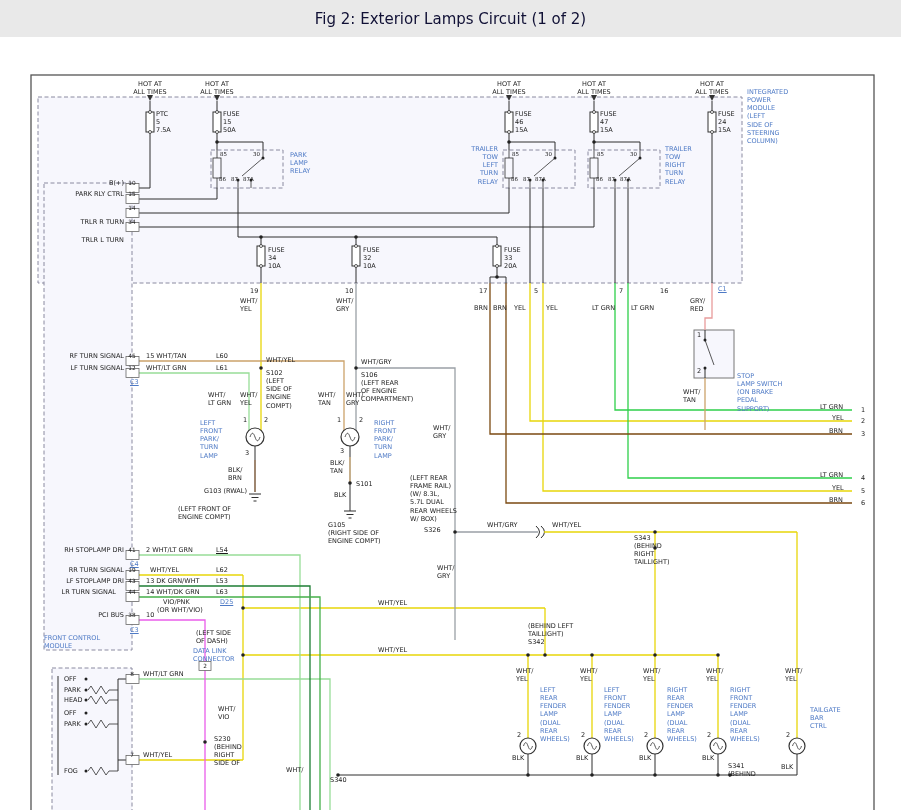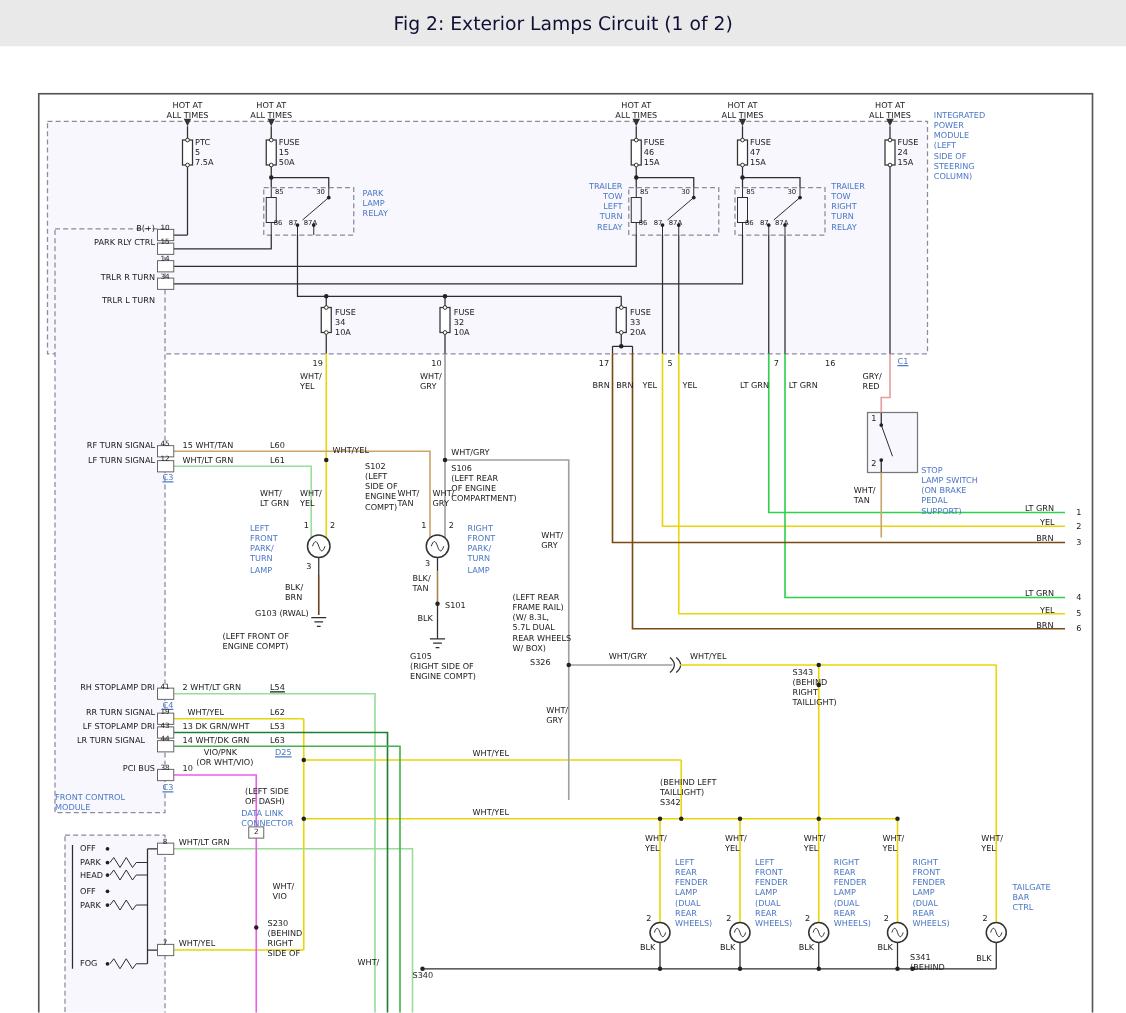--- a/index.html
+++ b/index.html
@@ -357,21 +357,21 @@
       <div class="lbl r" style="left: 124px; top: 352px;">RF TURN SIGNAL</div>
       <div class="lbl r" style="left: 124px; top: 364px;">LF TURN SIGNAL</div>
       <div class="lbl c" style="left: 132px; top: 353px; font-size: 5.8px;">45</div>
       <div class="lbl c" style="left: 132px; top: 365px; font-size: 5.8px;">12</div>
       <div class="lbl" style="left: 146px; top: 352px;">15 WHT/TAN</div>
       <div class="lbl" style="left: 216px; top: 352px;">L60</div>
       <div class="lbl" style="left: 146px; top: 364px;">WHT/LT GRN</div>
       <div class="lbl" style="left: 216px; top: 364px;">L61</div>
       <div class="lbl b u" style="left: 130px; top: 378px;">C3</div>
       <div class="lbl" style="left: 266px; top: 356px;">WHT/YEL</div>
-      <div class="lbl" style="left: 266px; top: 369px; margin-left: 26px;">S102
+      <div class="lbl" style="left: 266px; top: 369px;">S102
 (LEFT
 SIDE OF
 ENGINE
 COMPT)</div>
       <div class="lbl" style="left: 361px; top: 358px;">WHT/GRY</div>
       <div class="lbl" style="left: 361px; top: 371px;">S106
 (LEFT REAR
 OF ENGINE
 COMPARTMENT)</div>
       <div class="lbl" style="left: 208px; top: 391px;">WHT/

